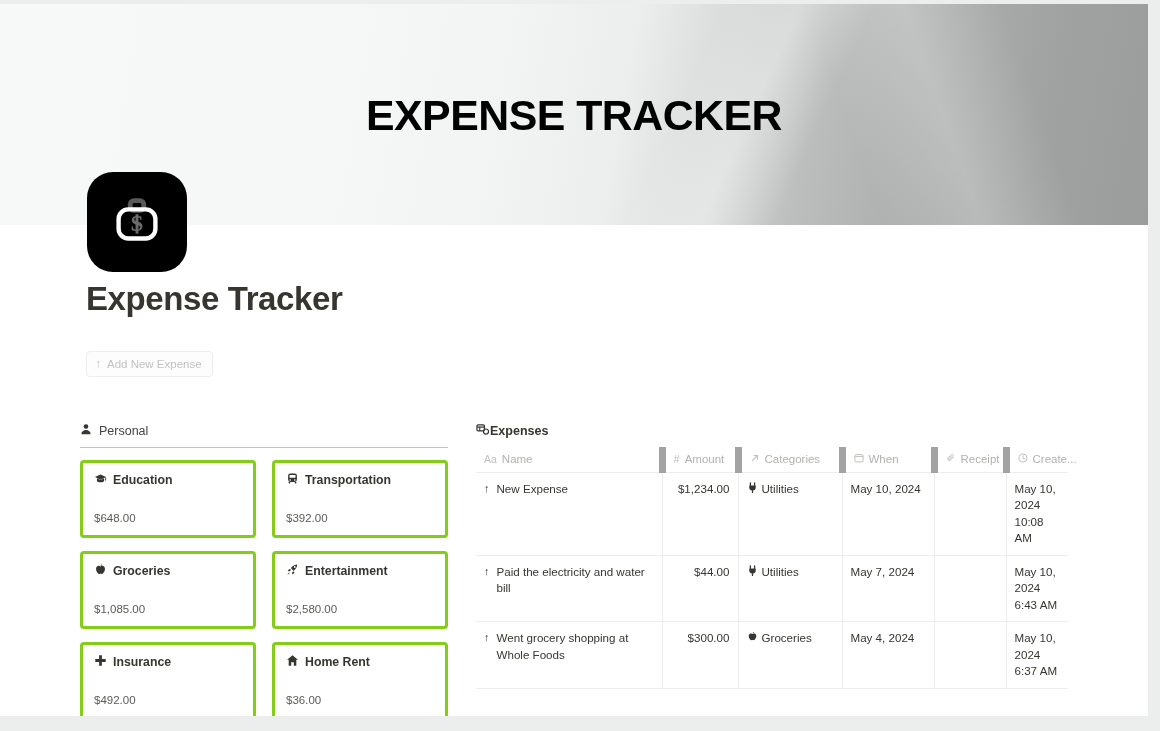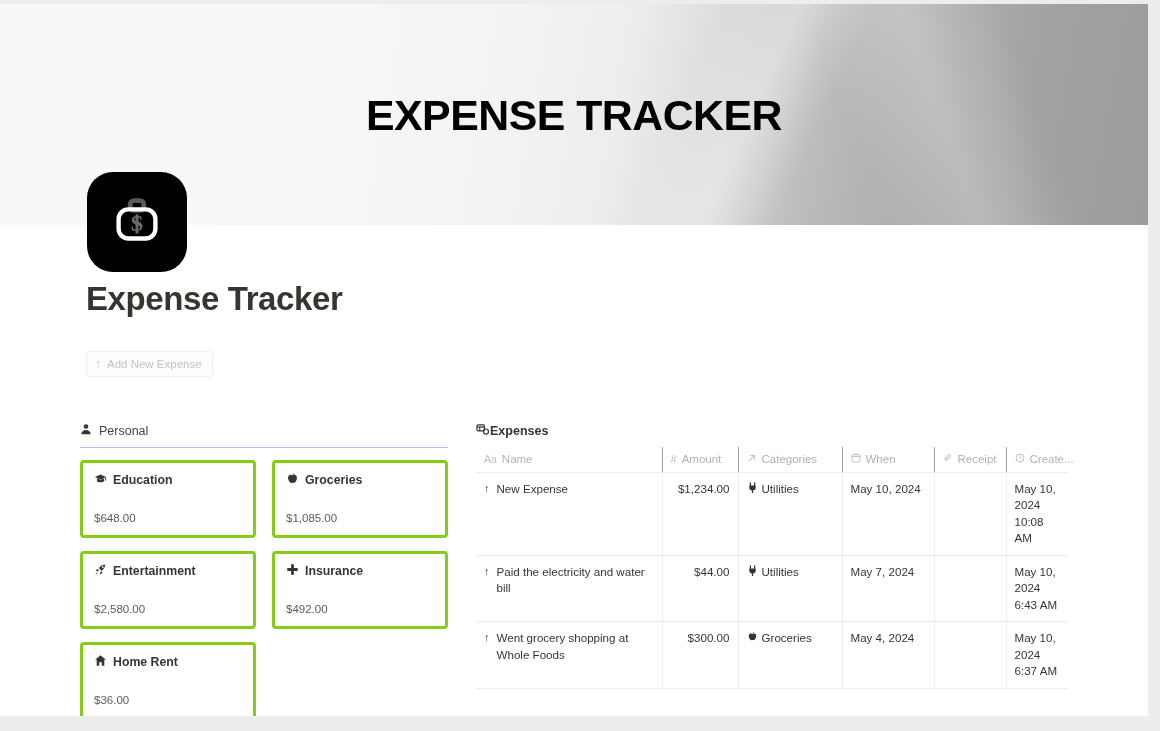--- a/index.html
+++ b/index.html
@@ -204,21 +204,21 @@
     width: 592px;
     table-layout: fixed;
   }
   table.db th {
     text-align: left;
     font-weight: normal;
     font-size: 11.5px;
     color: #b3b1ad;
     padding: 6px 8px 7px 8px;
     border-bottom: 1px solid #ededec;
-    border-right: 1px solid #a3a3a3;
+    border-right: 7px solid #a3a3a3;
     vertical-align: middle;
     white-space: nowrap;
   }
   table.db th:last-child { border-right: none; }
   table.db td {
     font-size: 11.6px;
     color: #37352f;
     padding: 8px 8px 8px 8px;
     border-bottom: 1px solid #ededec;
     border-right: 1px solid #ededec;
@@ -281,20 +281,36 @@
                 <path d="M8 3 1.2 6.2 8 9.4l6.8-3.2z" fill="#37352f"></path>
                 <path d="M3.6 7.6v3.1c0 1.1 2 2 4.4 2s4.4-.9 4.4-2V7.6L8 9.9z" fill="#37352f"></path>
                 <path d="M14.3 6.5v4.1" stroke="#37352f" stroke-width="1.1" fill="none"></path>
               </svg>
           </span>
           <span>Education</span>
         </div>
         <div class="cat-card-amount">$648.00</div>
       </div>
 
+      <div class="cat-card">
+        <div class="cat-card-title">
+          <span class="ic">
+            <svg width="13" height="13" viewBox="0 0 16 16">
+                <rect x="2.6" y="1.8" width="10.8" height="10.4" rx="2.6" fill="#37352f"></rect>
+                <rect x="4.3" y="3.6" width="7.4" height="3.6" rx="0.8" fill="#ffffff"></rect>
+                <circle cx="5.2" cy="9.8" r="1" fill="#ffffff"></circle>
+                <circle cx="10.8" cy="9.8" r="1" fill="#ffffff"></circle>
+                <rect x="3.2" y="12" width="2" height="2.2" rx="0.6" fill="#37352f"></rect>
+                <rect x="10.8" y="12" width="2" height="2.2" rx="0.6" fill="#37352f"></rect>
+              </svg>
+          </span>
+          <span>Transportation</span>
+        </div>
+        <div class="cat-card-amount">$392.00</div>
+      </div>
 
       <div class="cat-card">
         <div class="cat-card-title">
           <span class="ic">
             <svg width="13" height="13" viewBox="0 0 16 16">
                 <path d="M8 4.3c-1-.9-2.6-1.1-3.9-.2C2.6 5.1 2.1 7.3 2.9 9.6c.8 2.3 2.4 3.9 3.6 3.9.6 0 1-.3 1.5-.3s.9.3 1.5.3c1.2 0 2.8-1.6 3.6-3.9.8-2.3.3-4.5-1.2-5.5-1.3-.9-2.9-.7-3.9.2z" fill="#37352f"></path>
                 <path d="M8.2 3.6c.1-1 .9-1.9 1.9-2.1.1 1-.7 2-1.9 2.1z" fill="#37352f"></path>
               </svg>
           </span>
           <span>Groceries</span>

